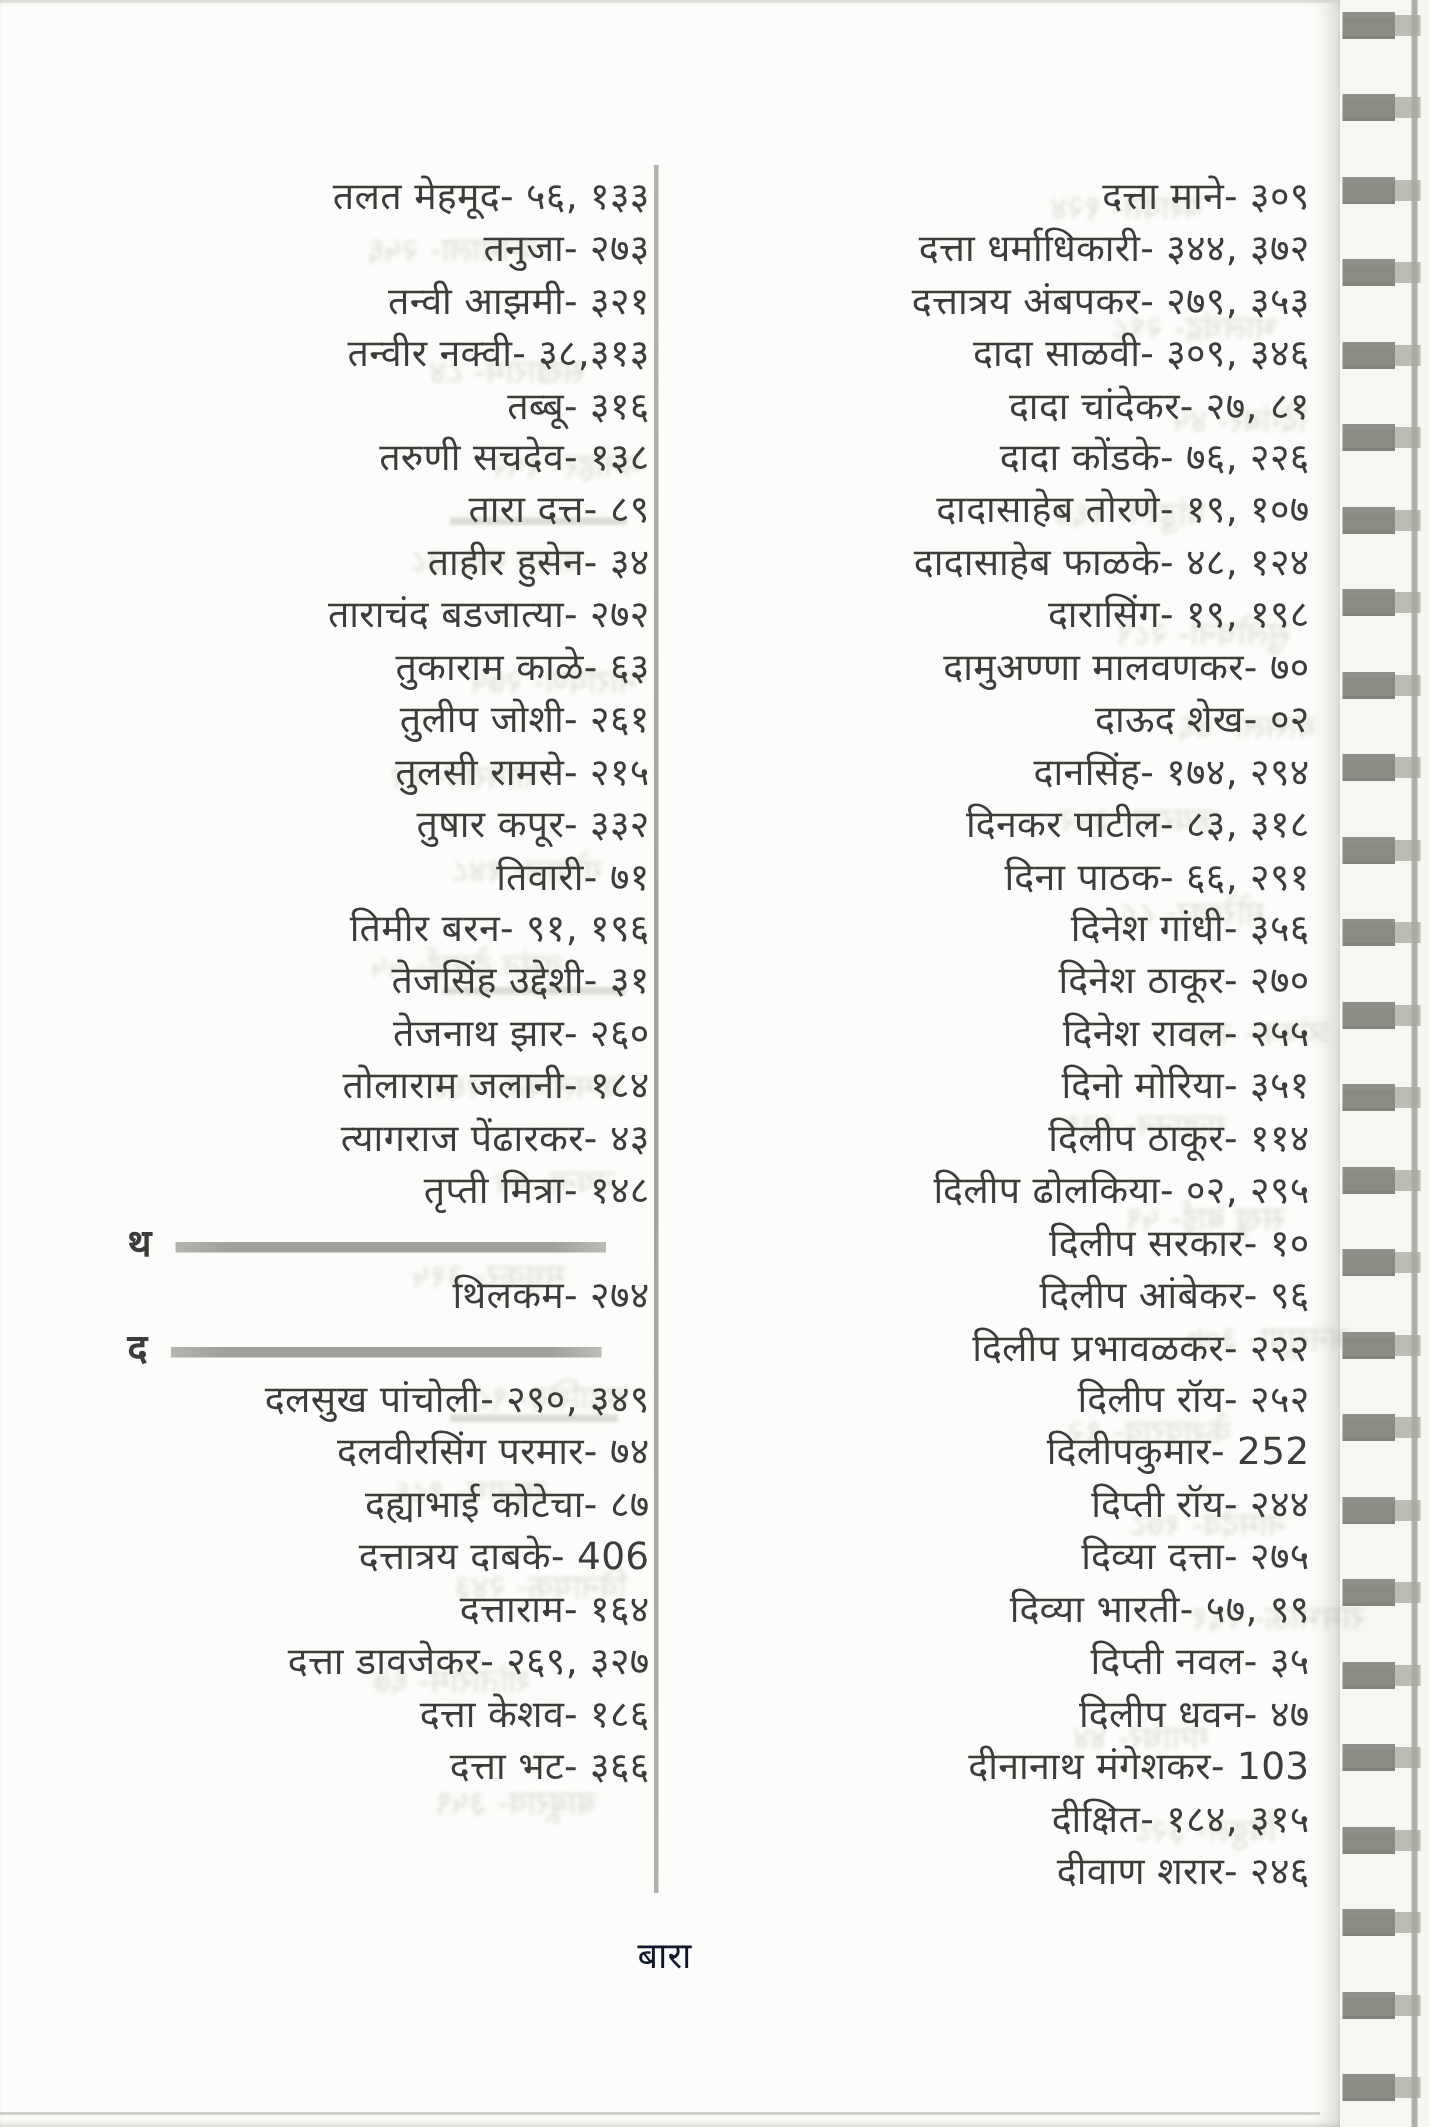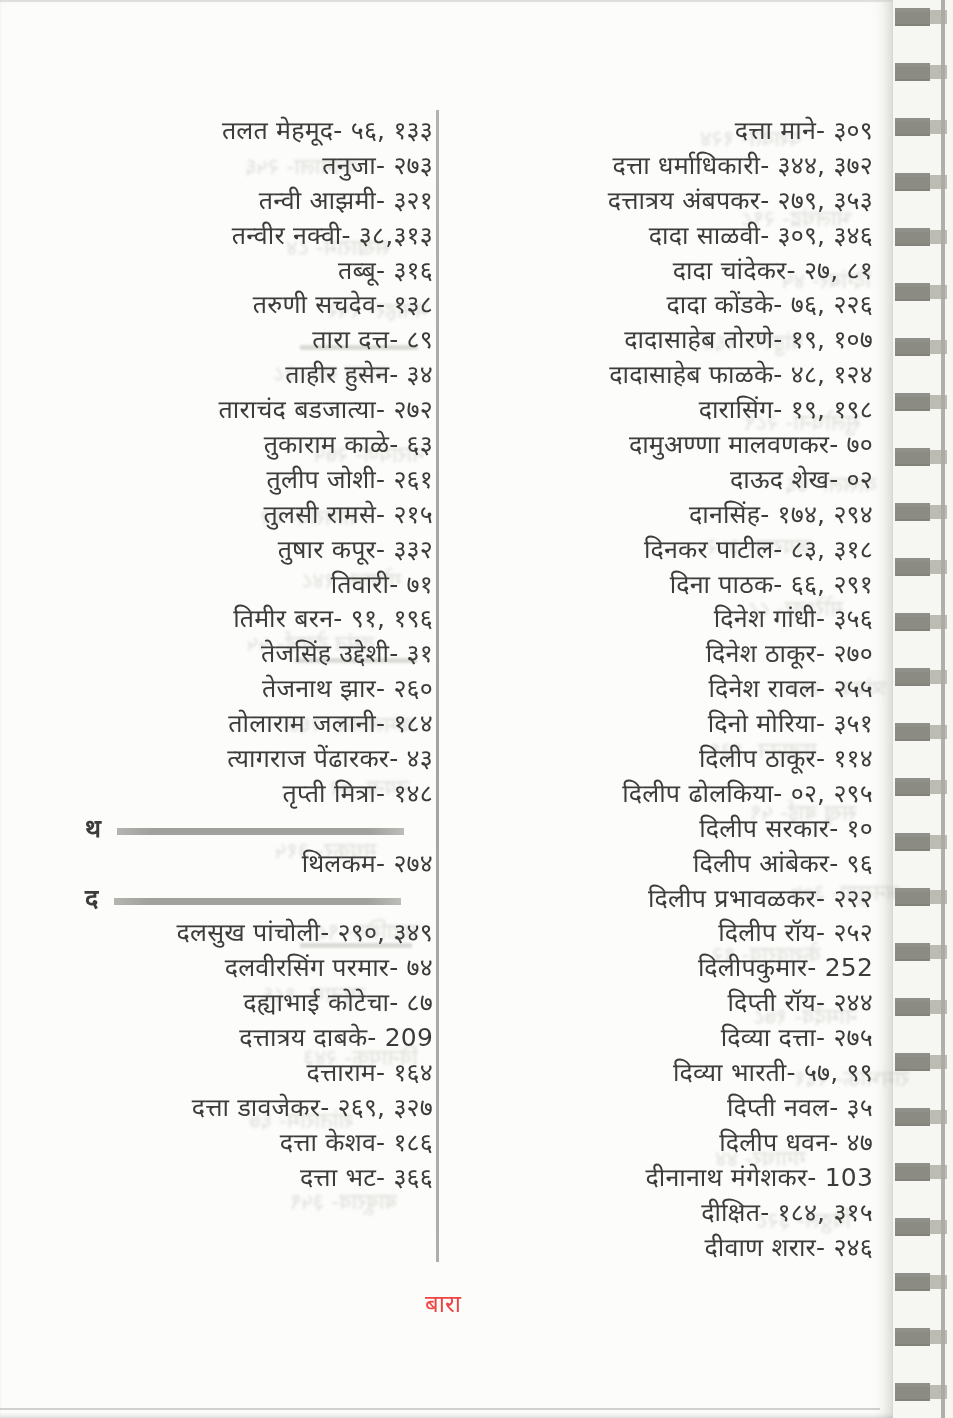--- a/index.html
+++ b/index.html
@@ -28,21 +28,21 @@
   .section-letter{font-size:25px;color:#3c3c3a;font-weight:bold;line-height:34.9px;}
   .section-rule{
     display:inline-block;height:7px;flex:0 0 287px;margin-left:16px;margin-top:4px;
     background:linear-gradient(to right,#b4b4b0,#a0a09c 12%,#a0a09c 88%,#bcbcb8);
   }
   .column-divider{
     position:absolute;left:436px;top:110px;width:3px;height:1152px;
     background:linear-gradient(to bottom,#b2b2ae,#a2a29e 50%,#aeaeaa);
   }
   .page-number{
-    position:absolute;left:425px;top:1286px;font-size:24px;color:#ef4444;
+    position:absolute;left:425px;top:1286px;font-size:24px;color:#0f172a;
   }
   
   .binding{position:absolute;right:0;top:0;width:75px;height:1418px;}
   .binding-stems{
     position:absolute;right:6px;top:0;width:18px;height:100%;
     background:repeating-linear-gradient(to bottom,
       rgba(0,0,0,0) 0 10px, #bcbcb4 10px 24px, rgba(0,0,0,0) 24px 55px);
   }
   .binding-rod{
     position:absolute;right:8px;top:0;width:4px;height:100%;
@@ -141,21 +141,21 @@
         <span class="section-rule"></span>
       </div>
       <div class="entry">थिलकम- २७४</div>
       <div class="entry section-row">
         <span class="section-letter">द</span>
         <span class="section-rule"></span>
       </div>
       <div class="entry">दलसुख पांचोली- २९०, ३४९</div>
       <div class="entry">दलवीरसिंग परमार- ७४</div>
       <div class="entry">दह्याभाई कोटेचा- ८७</div>
-      <div class="entry">दत्तात्रय दाबके- 209</div>
+      <div class="entry">दत्तात्रय दाबके- 406</div>
       <div class="entry">दत्ताराम- १६४</div>
       <div class="entry">दत्ता डावजेकर- २६९, ३२७</div>
       <div class="entry">दत्ता केशव- १८६</div>
       <div class="entry">दत्ता भट- ३६६</div>
     </div>
 
   <div class="column-divider"></div>
 
   <div class="col col-right">
 

